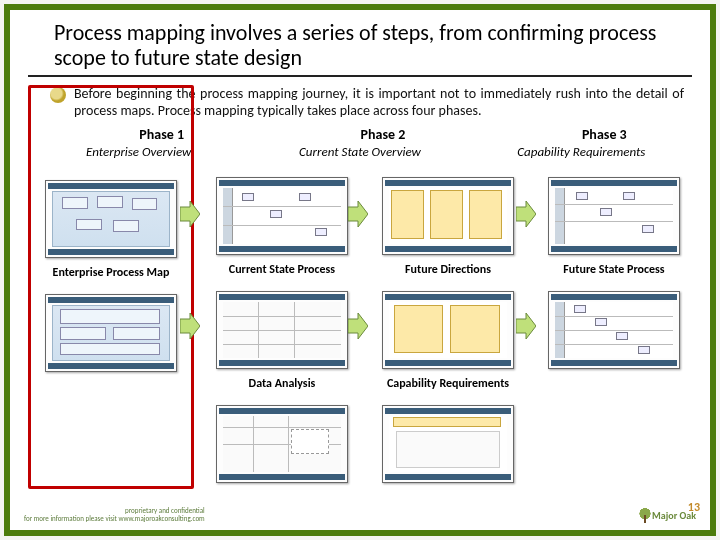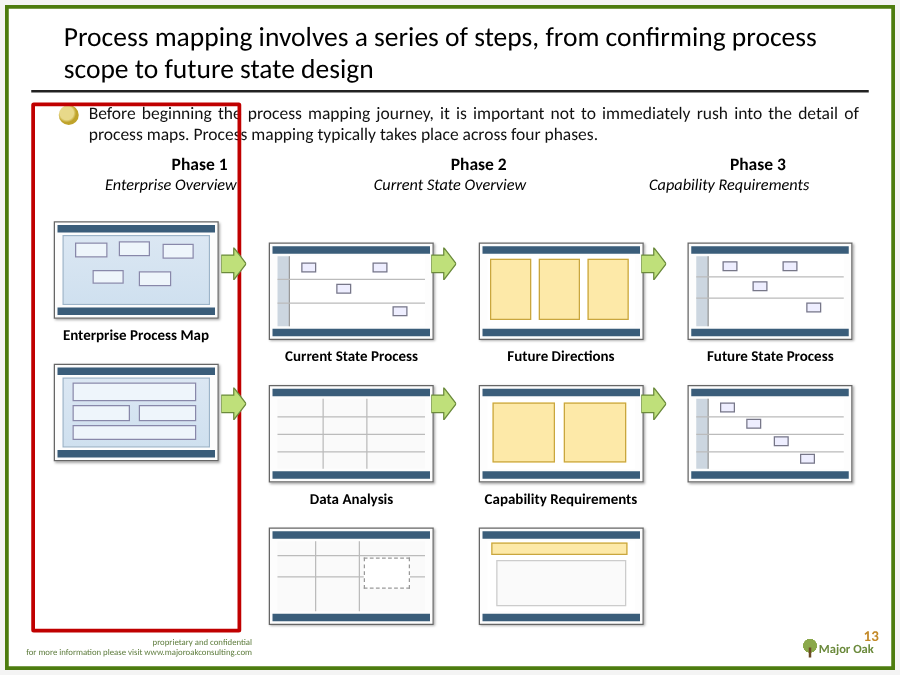--- a/index.html
+++ b/index.html
@@ -6,21 +6,21 @@
   body {
     width: 720px; height: 540px;
     font-family: Calibri, Arial, sans-serif;
     background: #f4f4f4;
     position: relative;
     overflow: hidden;
   }
   .slide {
     position: absolute; top: 4px; left: 4px; right: 4px; bottom: 4px;
     background: #fff;
-    border: 3px solid #4d7c0f;
+    border: 6px solid #4d7c0f;
   }
   .title {
     font-size: 22px; font-weight: 400;
     padding: 10px 26px 4px 26px;
     color: #000;
     border-bottom: 2px solid #222;
     margin: 0 18px;
     line-height: 1.15;
   }
   .intro-row { display: flex; padding: 8px 26px 4px 40px; }
@@ -41,21 +41,21 @@
   .phase-col { flex: 1; text-align: center; }
   .phase-label { font-size: 14px; font-weight: 700; color: #000; padding-left: 46px; }
   .phase-name { font-size: 13px; font-weight: 400; font-style: italic; color: #000; line-height: 1.1; margin-top: 2px; min-height: 28px; }
 
   .diagram-area {
     position: relative;
     padding: 4px 18px 0 18px;
     display: flex;
     gap: 10px;
   }
-  .col { flex: 1; display: flex; flex-direction: column; align-items: center; margin-top: 20px; }
+  .col { flex: 1; display: flex; flex-direction: column; align-items: center; }
   .highlight {
     border: 3px solid #c00000;
     border-radius: 2px;
     padding: 2px 2px;
     margin-top: -92px; padding-top: 92px;
   }
   .thumb {
     width: 132px; height: 78px;
     background: #fdfdfd;
     border: 1px solid #666;

